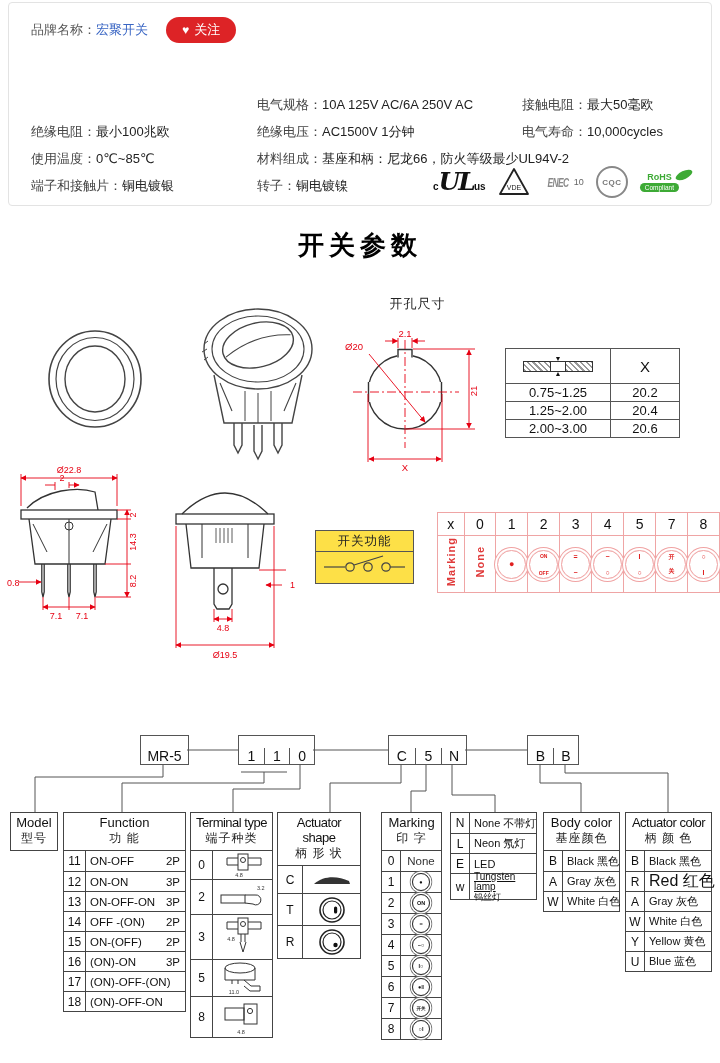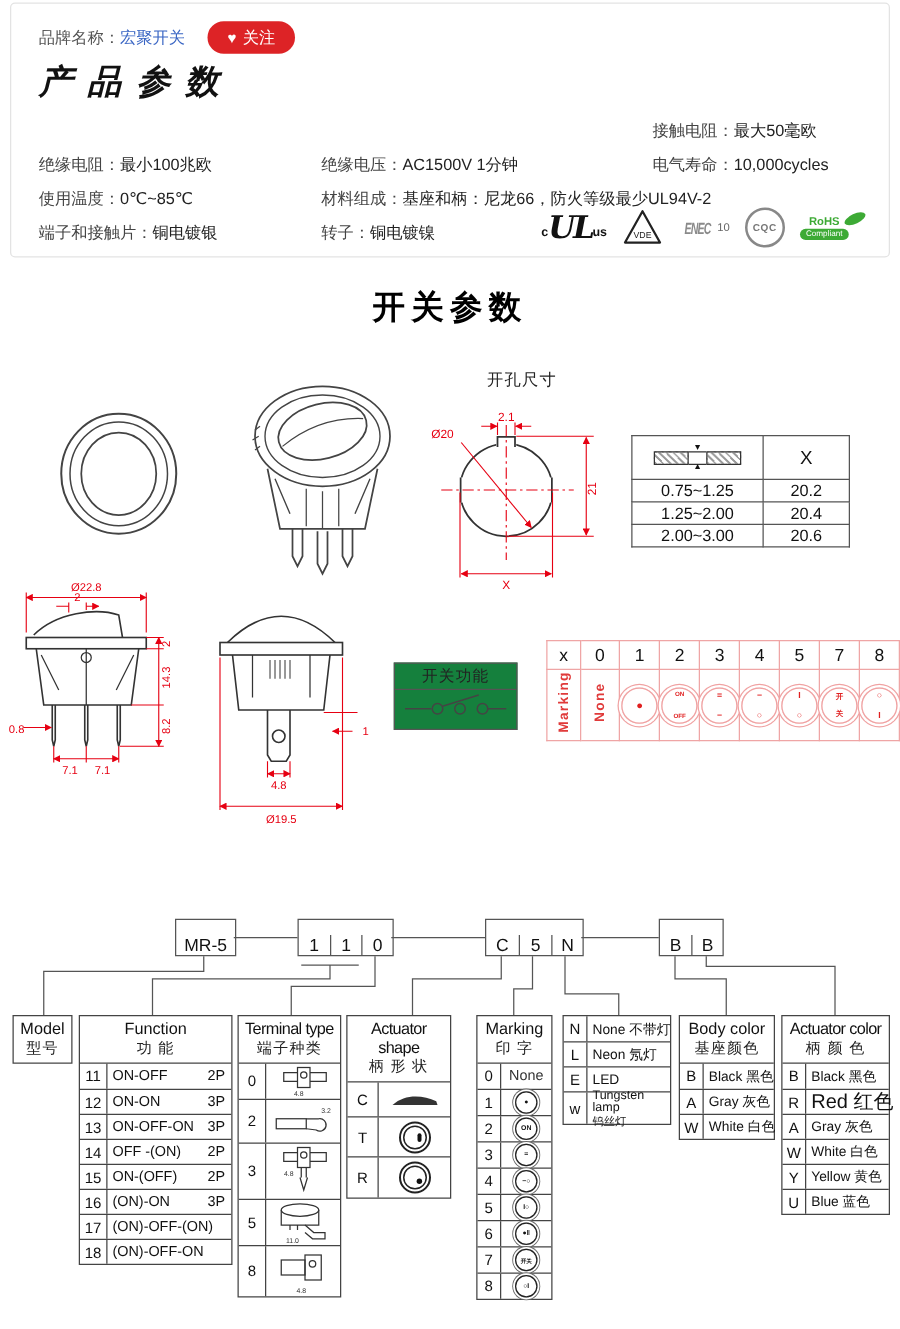--- a/index.html
+++ b/index.html
@@ -35,21 +35,21 @@
   .htab{position:absolute;border-collapse:collapse;background:#fff;}
   .htab th,.htab td{border:1.5px solid #555;font-size:13px;color:#111;text-align:center;padding:0 6px;}
   .htab th{height:34px;font-size:15px;font-weight:normal;}
   .htab td{height:17px;}
   .hstrip{display:flex;align-items:center;justify-content:center;}
   .hx{width:26px;height:9px;border:1px solid #333;
       background:repeating-linear-gradient(45deg,#999 0 1.5px,#fff 1.5px 4px);}
   .hgap{width:14px;height:9px;border-top:1px solid #333;border-bottom:1px solid #333;}
   .harr{font-size:7px;line-height:4px;color:#111;}
   
-  .fnbox{position:absolute;border:1.2px solid #555;background:#15803d;}
+  .fnbox{position:absolute;border:1.2px solid #555;background:#fde047;}
   .fnbox .fnt{height:20px;border-bottom:1.2px solid #555;display:flex;align-items:center;justify-content:center;
               font-size:12.5px;color:#222;letter-spacing:1px;}
   
   .mk{position:absolute;border-collapse:collapse;}
   .mk th,.mk td{border:1px solid #efa5a5;text-align:center;vertical-align:middle;padding:0;}
   .mk th{height:22px;font-size:14px;font-weight:normal;color:#111;width:31px;}
   .mk th.first{width:26px;}
   .mk td{height:56px;}
   .rot{writing-mode:vertical-rl;transform:rotate(180deg);font-size:11px;font-weight:bold;color:#e03a3a;letter-spacing:1px;}
   .mcirc{position:relative;width:27px;height:27px;margin:0 auto;border:1.2px solid #f0a2a2;border-radius:50%;
@@ -67,42 +67,42 @@
   .etab .hd{border-bottom:1px solid #444;text-align:center;padding:2px 1px 3px;}
   .etab .hd .en{display:block;font-size:13px;color:#111;}
   .etab .hd .cn{display:block;font-size:12px;color:#222;letter-spacing:1px;}
   .erow{display:flex;align-items:center;box-sizing:border-box;}
   .erow + .erow{border-top:1px solid #444;}
   .ecode{flex:0 0 21px;align-self:stretch;border-right:1px solid #444;display:flex;align-items:center;justify-content:center;
          font-size:12px;color:#111;}
   .elabel{flex:1;font-size:11.5px;color:#111;padding-left:4px;white-space:nowrap;}
   .epoles{font-size:11.5px;color:#111;padding-right:5px;}
   .ecell{flex:1;display:flex;align-items:center;justify-content:center;flex-direction:column;}
-  .two .l1{display:block;font-size:10px;line-height:10px;color:#111;}
+  .two .l1{display:block;font-size:10px;line-height:10px;color:#111;text-decoration:underline;}
   .two .l2{display:block;font-size:9px;line-height:10px;color:#222;}
   .mkicon{width:16px;height:16px;border:1px solid #222;border-radius:50%;box-shadow:0 0 0 1.5px #fff,0 0 0 2.2px #666;
           display:flex;align-items:center;justify-content:center;font-size:5.5px;font-weight:bold;color:#111;}
   svg text{font-family:"Liberation Sans",sans-serif;}
 </style>
 </head>
 <body>
 
 <div class="page">
 
   <section class="card">
     <div class="brand-row">
       <span class="blabel">品牌名称：</span>
       <a class="bname">宏聚开关</a>
       <button class="follow">
         <span class="heart">♥</span>
         <span>关注</span>
       </button>
     </div>
-    <h1 class="ptitle">产品参数</h1>
-
+
+    <div class="param" style="left:248px;top:93px"><span class="pl">电气规格：</span><span class="pv">10A 125V AC/6A 250V AC</span></div>
     <div class="param" style="left:513px;top:93px"><span class="pl">接触电阻：</span><span class="pv">最大50毫欧</span></div>
     <div class="param" style="left:22px;top:120px"><span class="pl">绝缘电阻：</span><span class="pv">最小100兆欧</span></div>
     <div class="param" style="left:248px;top:120px"><span class="pl">绝缘电压：</span><span class="pv">AC1500V 1分钟</span></div>
     <div class="param" style="left:513px;top:120px"><span class="pl">电气寿命：</span><span class="pv">10,000cycles</span></div>
     <div class="param" style="left:22px;top:147px"><span class="pl">使用温度：</span><span class="pv">0℃~85℃</span></div>
     <div class="param" style="left:248px;top:147px"><span class="pl">材料组成：</span><span class="pv">基座和柄：尼龙66，防火等级最少UL94V-2</span></div>
     <div class="param" style="left:22px;top:174px"><span class="pl">端子和接触片：</span><span class="pv">铜电镀银</span></div>
     <div class="param" style="left:248px;top:174px"><span class="pl">转子：</span><span class="pv">铜电镀镍</span></div>
 
     <div class="certs">

